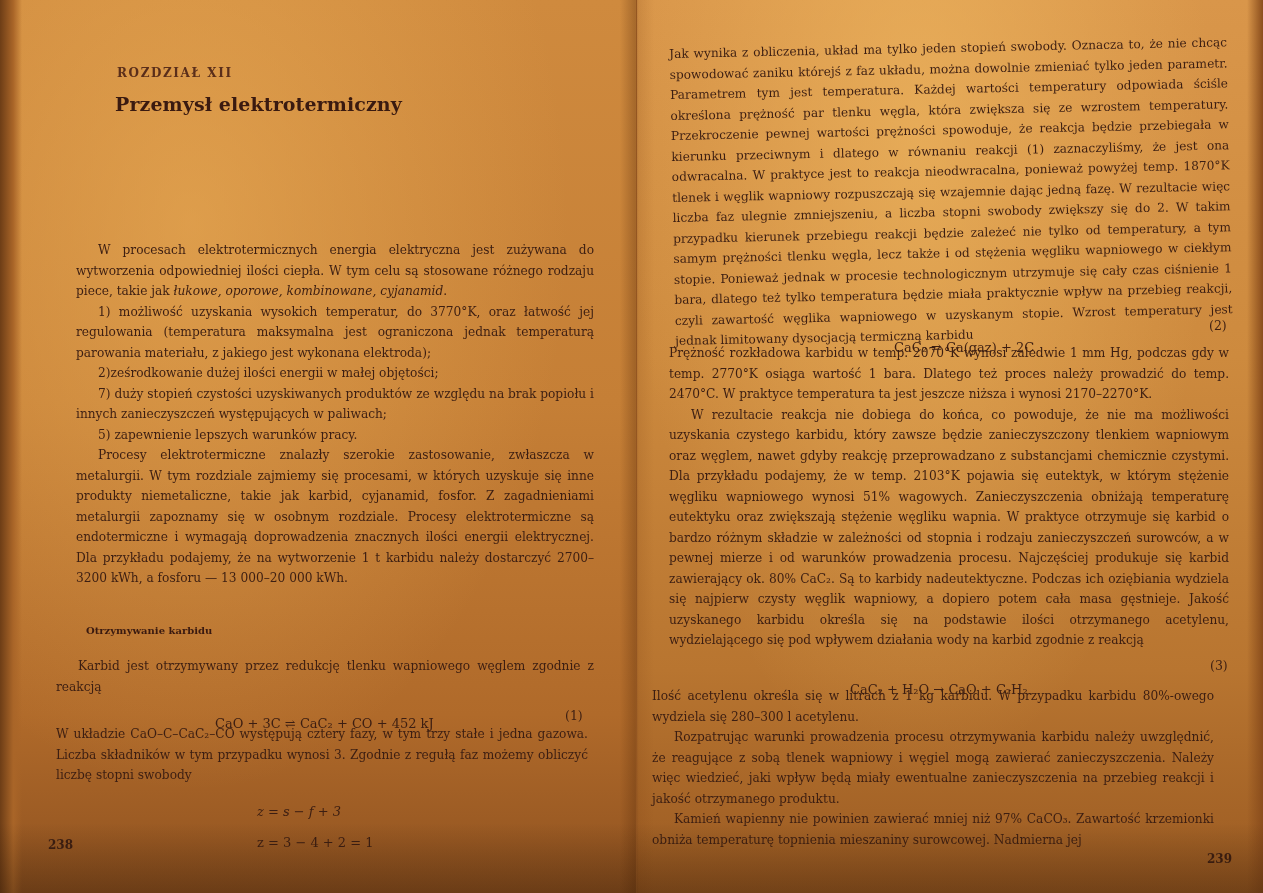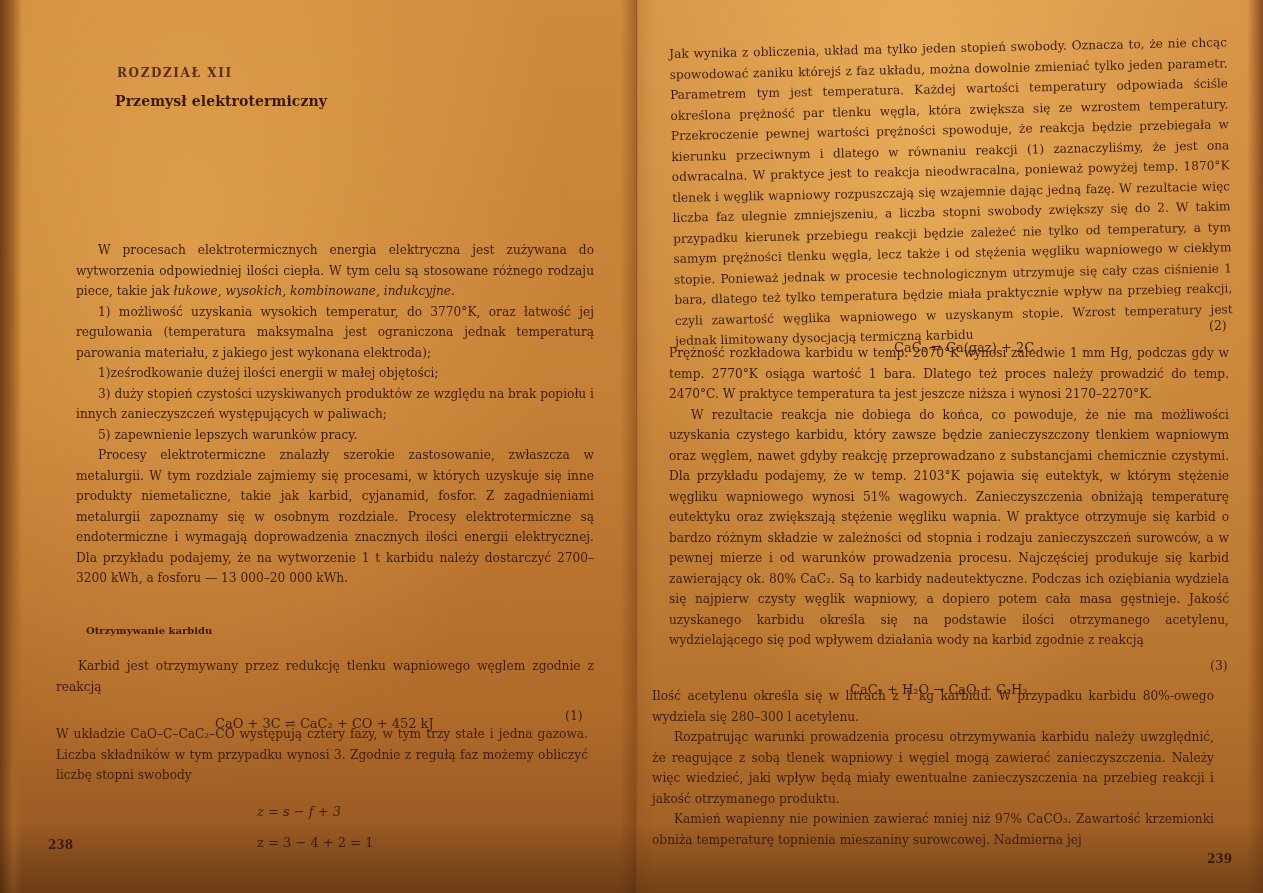--- a/index.html
+++ b/index.html
@@ -25,21 +25,21 @@
   }
   .gutter{position:absolute;left:620px;top:0;width:34px;height:893px;
     background:linear-gradient(90deg,rgba(0,0,0,0) 0%,rgba(90,45,10,0.35) 45%,rgba(120,60,15,0.15) 55%,rgba(0,0,0,0) 100%);}
   .left-edge{position:absolute;left:0;top:0;width:22px;height:893px;
     background:linear-gradient(90deg,#6d3d16,#a96528 60%,rgba(0,0,0,0));}
   .bottom-shadow{position:absolute;left:0;bottom:0;width:1263px;height:70px;
     background:linear-gradient(180deg,rgba(0,0,0,0),rgba(40,20,5,0.35));}
   .right-edge{position:absolute;right:0;top:0;width:16px;height:893px;
     background:linear-gradient(90deg,rgba(0,0,0,0),#8a4d1c);}
   .chapter-label{position:absolute;left:117px;top:66px;font-size:12px;letter-spacing:1.6px;font-weight:bold;color:#5a2e1a;}
-  .chapter-title{position:absolute;left:115px;top:93px;font-size:14px;font-weight:bold;color:#3a1a10;letter-spacing:0.1px;}
+  .chapter-title{position:absolute;left:115px;top:93px;font-size:19px;font-weight:bold;color:#3a1a10;letter-spacing:0.1px;}
   .text{position:absolute;font-size:12.2px;line-height:20.5px;color:#3c1e12;text-align:justify;}
   .text p{margin:0;}
   .indent{text-indent:22px;}
   .text em{font-style:italic;}
   .section-heading{position:absolute;left:86px;top:625px;font-size:10px;font-weight:bold;color:#3a1a10;}
   .equation{position:absolute;font-size:13px;color:#3c1e12;white-space:nowrap;margin-top:20px;}
   .eq-num{position:absolute;font-size:12.5px;color:#3c1e12;}
   .page-number{position:absolute;font-size:12px;font-weight:bold;color:#3c1e12;}
   .rtext{transform:rotate(-1.2deg);transform-origin:0 0;}
 </style>
@@ -48,24 +48,24 @@
 
 <div class="spread">
 
   <div class="page page-left">
     <div class="left-edge"></div>
 
     <div class="chapter-label">ROZDZIAŁ XII</div>
     <div class="chapter-title">Przemysł elektrotermiczny</div>
 
     <div class="text" style="left:76px;top:240px;width:518px;">
-      <p class="indent"><span>W procesach elektrotermicznych energia elektryczna jest zużywana do wytworzenia odpowiedniej ilości ciepła. W tym celu są stosowane różnego rodzaju piece, takie jak </span><em>łukowe, wysokich, kombinowane, indukcyjne</em><span>.</span></p>
+      <p class="indent"><span>W procesach elektrotermicznych energia elektryczna jest zużywana do wytworzenia odpowiedniej ilości ciepła. W tym celu są stosowane różnego rodzaju piece, takie jak </span><em>łukowe, oporowe, kombinowane, cyjanamid</em><span>.</span></p>
       <p class="indent">1) możliwość uzyskania wysokich temperatur, do 3770°K, oraz łatwość jej regulowania (temperatura maksymalna jest ograniczona jednak temperaturą parowania materiału, z jakiego jest wykonana elektroda);</p>
-      <p class="indent">1)ześrodkowanie dużej ilości energii w małej objętości;</p>
-      <p class="indent">3) duży stopień czystości uzyskiwanych produktów ze względu na brak popiołu i innych zanieczyszczeń występujących w paliwach;</p>
+      <p class="indent">2)ześrodkowanie dużej ilości energii w małej objętości;</p>
+      <p class="indent">7) duży stopień czystości uzyskiwanych produktów ze względu na brak popiołu i innych zanieczyszczeń występujących w paliwach;</p>
       <p class="indent">5) zapewnienie lepszych warunków pracy.</p>
       <p class="indent">Procesy elektrotermiczne znalazły szerokie zastosowanie, zwłaszcza w metalurgii. W tym rozdziale zajmiemy się procesami, w których uzyskuje się inne produkty niemetaliczne, takie jak karbid, cyjanamid, fosfor. Z zagadnieniami metalurgii zapoznamy się w osobnym rozdziale. Procesy elektrotermiczne są endotermiczne i wymagają doprowadzenia znacznych ilości energii elektrycznej. Dla przykładu podajemy, że na wytworzenie 1 t karbidu należy dostarczyć 2700–3200 kWh, a fosforu — 13 000–20 000 kWh.</p>
     </div>
 
     <div class="section-heading">Otrzymywanie karbidu</div>
 
     <div class="text" style="left:56px;top:656px;width:538px;">
       <p class="indent">Karbid jest otrzymywany przez redukcję tlenku wapniowego węglem zgodnie z reakcją</p>
     </div>
 

